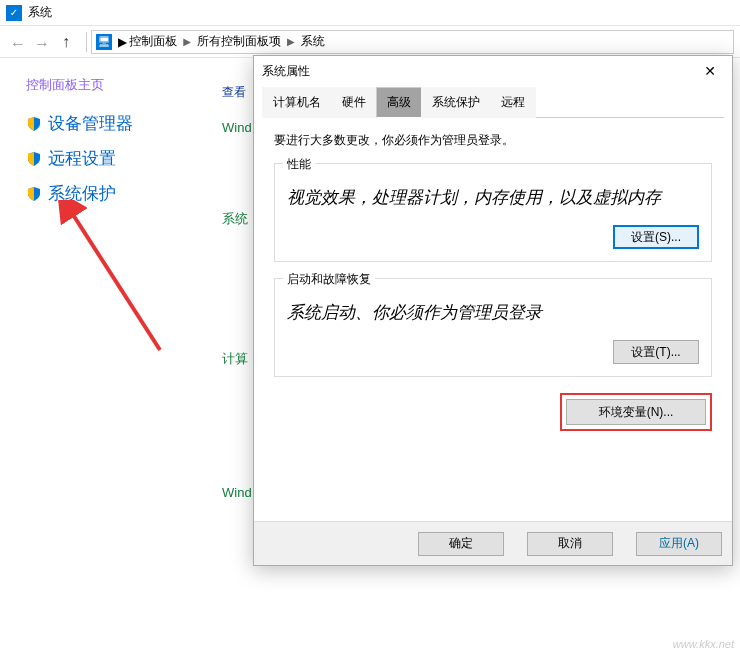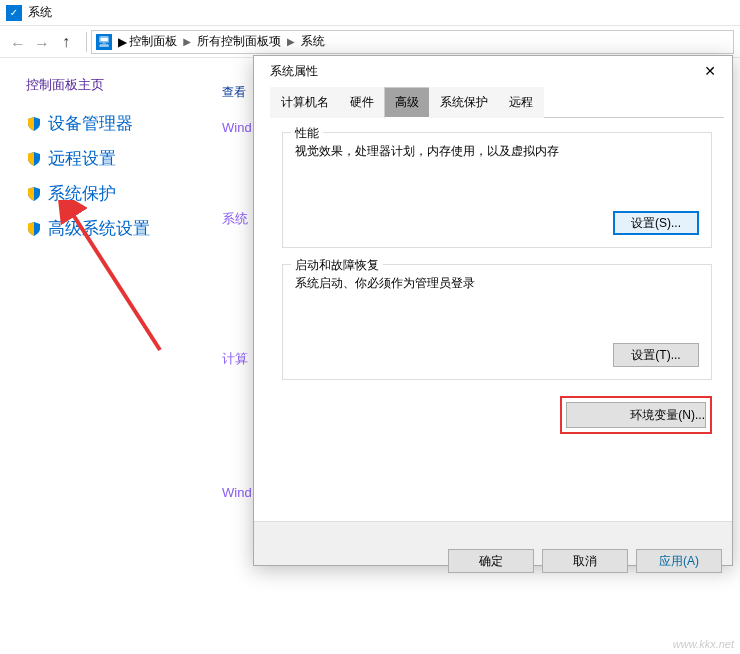--- a/index.html
+++ b/index.html
@@ -16,58 +16,58 @@
 .uparrow { margin-right:4px; color:#333;}
 .sep { width:1px; height:20px; background:#ccc; margin:0 4px;}
 .addrbox { flex:1; height:24px; border:1px solid #ccc; display:flex; align-items:center; padding:0 4px;}
 .addrbox .aicon { width:16px; height:16px; background:#0078d7; margin-right:6px; display:flex;align-items:center;justify-content:center;color:#fff;font-size:10px;}
 .crumb { display:flex; align-items:center; }
 .crumb span.seg { padding:0 2px; }
 .crumb span.chev { color:#666; padding:0 4px; font-size:10px;}
 
 
 .leftpane { position:absolute; left:0; top:58px; width:200px; padding:18px 0 0 26px; }
-.cphome { color:#4c1d95; font-size:13px; margin-bottom:18px; }
+.cphome { color:#8b5cf6; font-size:13px; margin-bottom:18px; }
 .sideitem { display:flex; align-items:center; margin-bottom:12px; }
 .shield { width:16px; height:16px; margin-right:6px; }
 .sideitem a { color:#0066cc; font-size:17px; text-decoration:none; }
 
 
 .redarrow { position:absolute; left:50px; top:200px; pointer-events:none; }
 
 
 .mainhint { position:absolute; left:222px; top:84px; color:#003399; font-size:12px; }
-.mtxt { position:absolute; left:222px; color:#8b5cf6; font-size:13px; }
+.mtxt { position:absolute; left:222px; color:#15803d; font-size:13px; }
 
 
-.dialog { position:absolute; left:253px; top:55px; width:480px; height:511px; background:#fff; border:1px solid #aaa; box-shadow:0 4px 20px rgba(0,0,0,.25);padding-left:8px; }
+.dialog { position:absolute; left:253px; top:55px; width:480px; height:511px; background:#fff; border:1px solid #aaa; box-shadow:0 4px 20px rgba(0,0,0,.25); }
 .dlgtitle { height:30px; display:flex; align-items:center; justify-content:space-between; padding:0 8px; font-size:12px; }
 .closex { width:28px; height:20px; display:flex; align-items:center; justify-content:center; font-size:14px;}
 
 
 .tabstrip { display:flex; border-bottom:1px solid #ccc; margin:0 8px; }
 .tab { padding:6px 10px; font-size:12px; border:1px solid transparent; position:relative; top:1px; background:#f5f5f5;}
 .tab + .tab { margin-left:-1px;}
 .tab.active { background:#a3a3a3; border:1px solid #ccc; border-bottom:1px solid #fff; }
 .tabbody { padding:14px 20px; }
 
 .adminnote { font-size:12px; margin-bottom:14px; }
 
 .group { border:1px solid #ddd; padding:10px 12px 12px 12px; margin-bottom:16px; position:relative; }
 .group .glabel { position:absolute; top:-8px; left:8px; background:#fff; padding:0 4px; font-size:12px;font-family:Liberation Serif, serif; }
-.gdesc { font-size:12px; margin:0 0 16px 0; }
+.gdesc { font-size:17px; margin:12px 0 16px 0;font-style:italic; }
 .btnrow { display:flex; justify-content:flex-end; }
-.wbtn { min-width:86px; height:24px; border:1px solid #adadad; background:#e1e1e1; font-size:12px; padding:0 10px; cursor:pointer;margin-top:35px; }
+.wbtn { min-width:86px; height:24px; border:1px solid #adadad; background:#e1e1e1; font-size:12px; padding:0 10px; cursor:pointer; }
 .wbtn.focus { border:2px solid #0078d7; background:#e5f1fb; }
 
 .envrow { display:flex; justify-content:flex-end; margin-top:6px; }
 .redbox { border:2px solid #e63434; padding:4px; display:inline-block; }
-.envbtn { min-width:140px; height:26px; border:1px solid #adadad; background:#e1e1e1; font-size:12px; cursor:pointer;text-align:right;}
+.envbtn { min-width:140px; height:26px; border:1px solid #adadad; background:#e1e1e1; font-size:12px; cursor:pointer;}
 
-.dlgbtns { position:absolute; bottom:0; left:0; right:0; height:44px; border-top:1px solid #ddd; background:#f0f0f0; display:flex; align-items:center; justify-content:flex-end; padding:0 10px; gap:8px;}
+.dlgbtns { position:absolute; bottom:0; left:0; right:0; height:44px; border-top:1px solid #ddd; background:#f0f0f0; display:flex; align-items:center; justify-content:flex-end; padding:0 10px; gap:23px;}
 .dlgbtns .wbtn.dis { color:#0369a1; }
 
 .watermark { position:absolute; right:6px; bottom:4px; color:#ccc; font-size:11px; font-style:italic; pointer-events:none;}
 </style>
 </head>
 <body>
 
 <div class="titlebar">
   <div class="ticon">✓</div>
   <div class="ttext">系统</div>
@@ -107,27 +107,20 @@
       </svg>
     <a>远程设置</a>
   </div>
   <div class="sideitem">
     <svg class="shield" viewBox="0 0 16 16">
         <path d="M8 1 L14 3 V8 C14 12 8 15 8 15 C8 15 2 12 2 8 V3 Z" fill="#0078d7"></path>
         <path d="M8 1 L8 15 C8 15 2 12 2 8 V3 Z" fill="#ffb900"></path>
       </svg>
     <a>系统保护</a>
   </div>
-  <div class="sideitem">
-    <svg class="shield" viewBox="0 0 16 16">
-        <path d="M8 1 L14 3 V8 C14 12 8 15 8 15 C8 15 2 12 2 8 V3 Z" fill="#0078d7"></path>
-        <path d="M8 1 L8 15 C8 15 2 12 2 8 V3 Z" fill="#ffb900"></path>
-      </svg>
-    <a>高级系统设置</a>
-  </div>
 </div>
 
 <svg class="redarrow" width="130" height="160">
   <defs>
       <marker id="ah" markerWidth="8" markerHeight="8" refX="2" refY="4" orient="auto">
         <path d="M0,0 L8,4 L0,8 Z" fill="#e63434"></path>
       </marker>
     </defs>
   <line x1="110" y1="150" x2="20" y2="10" stroke="#e63434" stroke-width="4" marker-end="url(#ah)"></line>
 </svg>
@@ -144,20 +137,21 @@
     <div class="closex">✕</div>
   </div>
   <div class="tabstrip">
     <div class="tab">计算机名</div>
     <div class="tab">硬件</div>
     <div class="tab active">高级</div>
     <div class="tab">系统保护</div>
     <div class="tab">远程</div>
   </div>
   <div class="tabbody">
+    <div class="adminnote">要进行大多数更改，你必须作为管理员登录。</div>
 
     <div class="group">
       <div class="glabel">性能</div>
       <div class="gdesc">视觉效果，处理器计划，内存使用，以及虚拟内存</div>
       <div class="btnrow">
           <button class="wbtn focus">设置(S)...</button>
         </div>
     </div>
 
 

